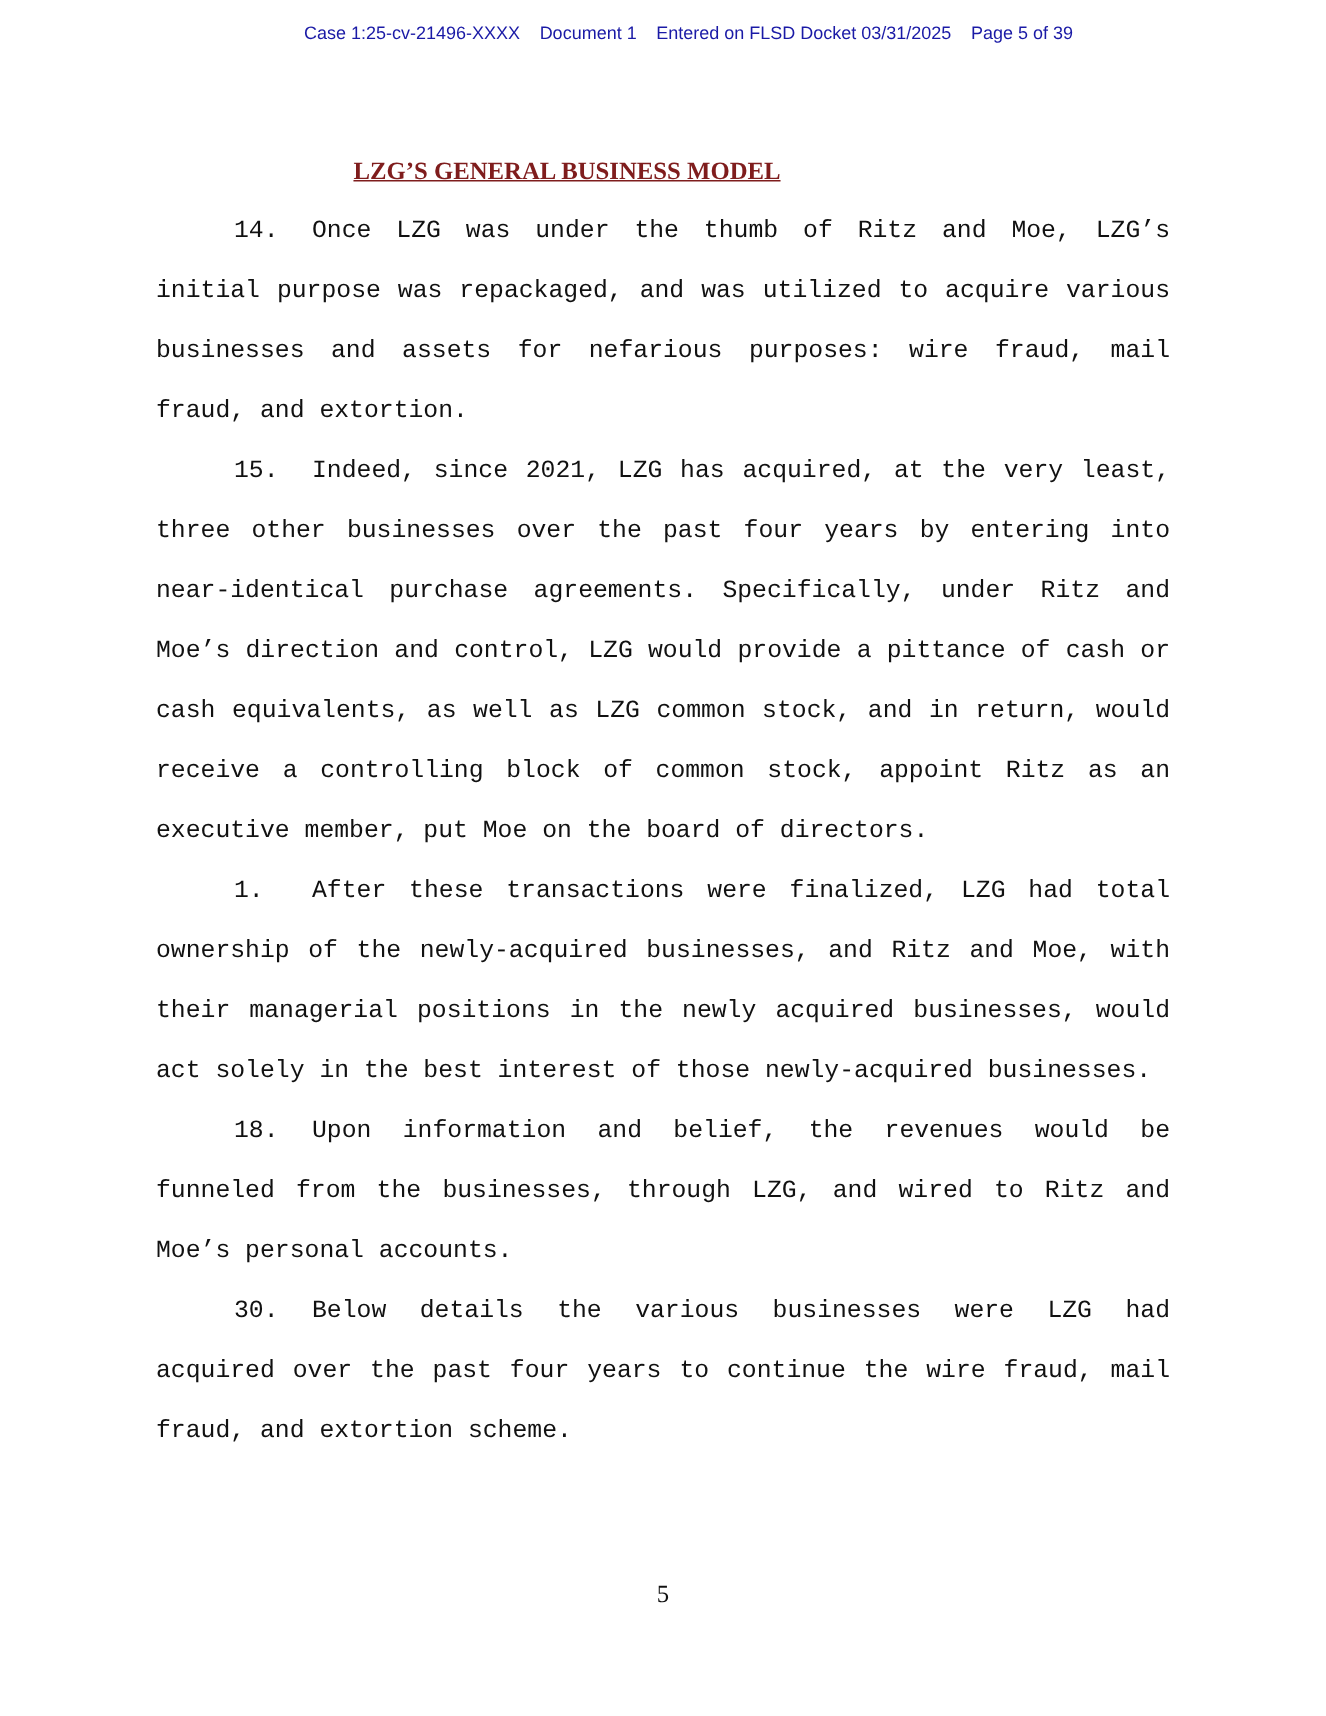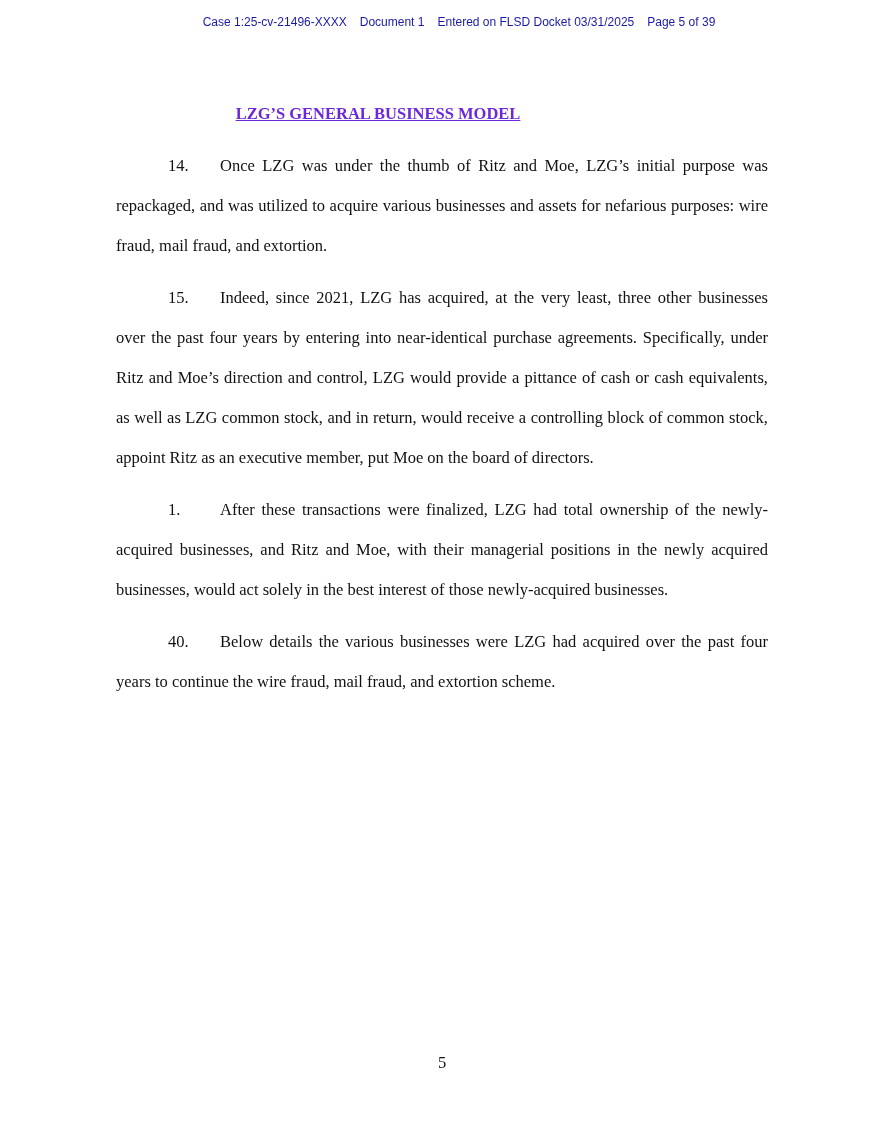--- a/index.html
+++ b/index.html
@@ -33,36 +33,37 @@
     .title {
       position: absolute;
       top: 104px;
       left: 0;
       width: 756px;
       text-align: center;
       font-family: "Liberation Serif", serif;
       font-weight: bold;
       font-size: 16.5px;
       text-decoration: underline;
-      color: #6d28d9;
+      color: #7f1d1d;
     }
     .body-text {
       position: absolute;
       top: 134px;
       left: 104px;
       width: 676px;
       font-family: "Liberation Serif", serif;
       font-size: 16.5px;
       line-height: 40px;
       color: #111;
       text-align: justify;
     }
     .para {
-      margin: 12px;
+      margin: 0;
       text-indent: 52px;
+      font-family: Liberation Mono, monospace;
     }
     .para .num {
       display: inline-block;
       width: 52px;
       text-indent: 0;
     }
     .page-number {
       position: absolute;
       top: 1053px;
       left: 0;
@@ -79,16 +80,17 @@
 <div class="header">
   <span>Case 1:25-cv-21496-XXXX</span><span class="gap"></span><span>Document 1</span><span class="gap"></span><span>Entered on FLSD Docket 03/31/2025</span><span class="gap"></span><span>Page 5 of 39</span>
 </div>
 
 <div class="title">LZG’S GENERAL BUSINESS MODEL</div>
 
 <div class="body-text">
   <p class="para"><span class="num">14.</span><span>Once LZG was under the thumb of Ritz and Moe, LZG’s initial purpose was repackaged, and was utilized to acquire various businesses and assets for nefarious purposes: wire fraud, mail fraud, and extortion.</span></p>
   <p class="para"><span class="num">15.</span><span>Indeed, since 2021, LZG has acquired, at the very least, three other businesses over the past four years by entering into near-identical purchase agreements.  Specifically, under Ritz and Moe’s direction and control, LZG would provide a pittance of cash or cash equivalents, as well as LZG common stock, and in return, would receive a controlling block of common stock, appoint Ritz as an executive member, put Moe on the board of directors.</span></p>
   <p class="para"><span class="num">1.</span><span>After these transactions were finalized, LZG had total ownership of the newly-acquired businesses, and Ritz and Moe, with their managerial positions in the newly acquired businesses, would act solely in the best interest of those newly-acquired businesses.</span></p>
-  <p class="para"><span class="num">40.</span><span>Below details the various businesses were LZG had acquired over the past four years to continue the wire fraud, mail fraud, and extortion scheme.</span></p>
+  <p class="para"><span class="num">18.</span><span>Upon information and belief, the revenues would be funneled from the businesses, through LZG, and wired to Ritz and Moe’s personal accounts.</span></p>
+  <p class="para"><span class="num">30.</span><span>Below details the various businesses were LZG had acquired over the past four years to continue the wire fraud, mail fraud, and extortion scheme.</span></p>
 </div>
 
 <div class="page-number">5</div>
 
 </body></html>

